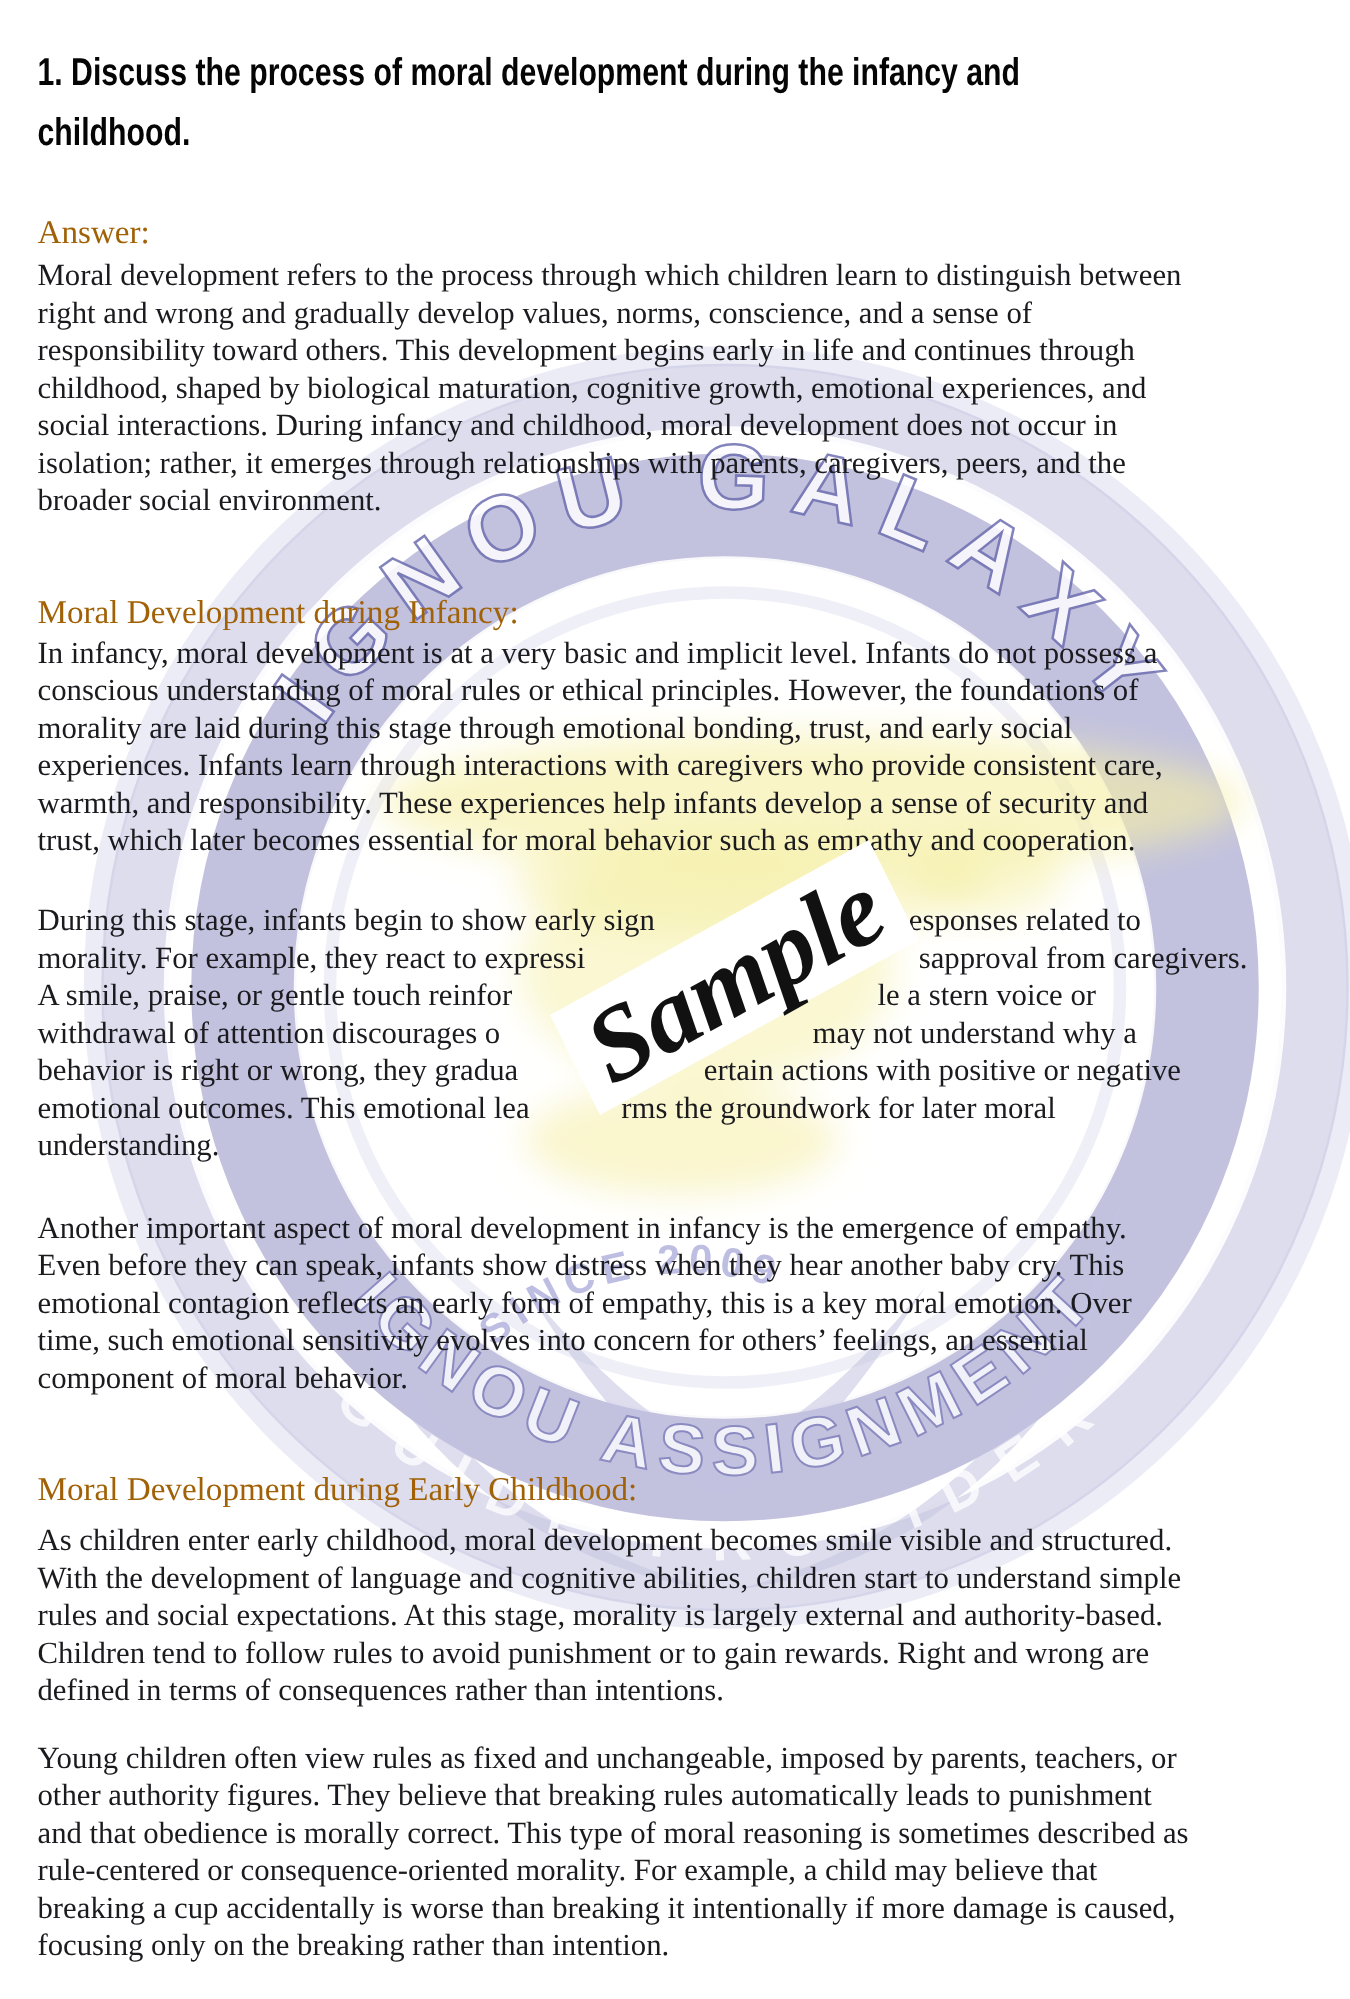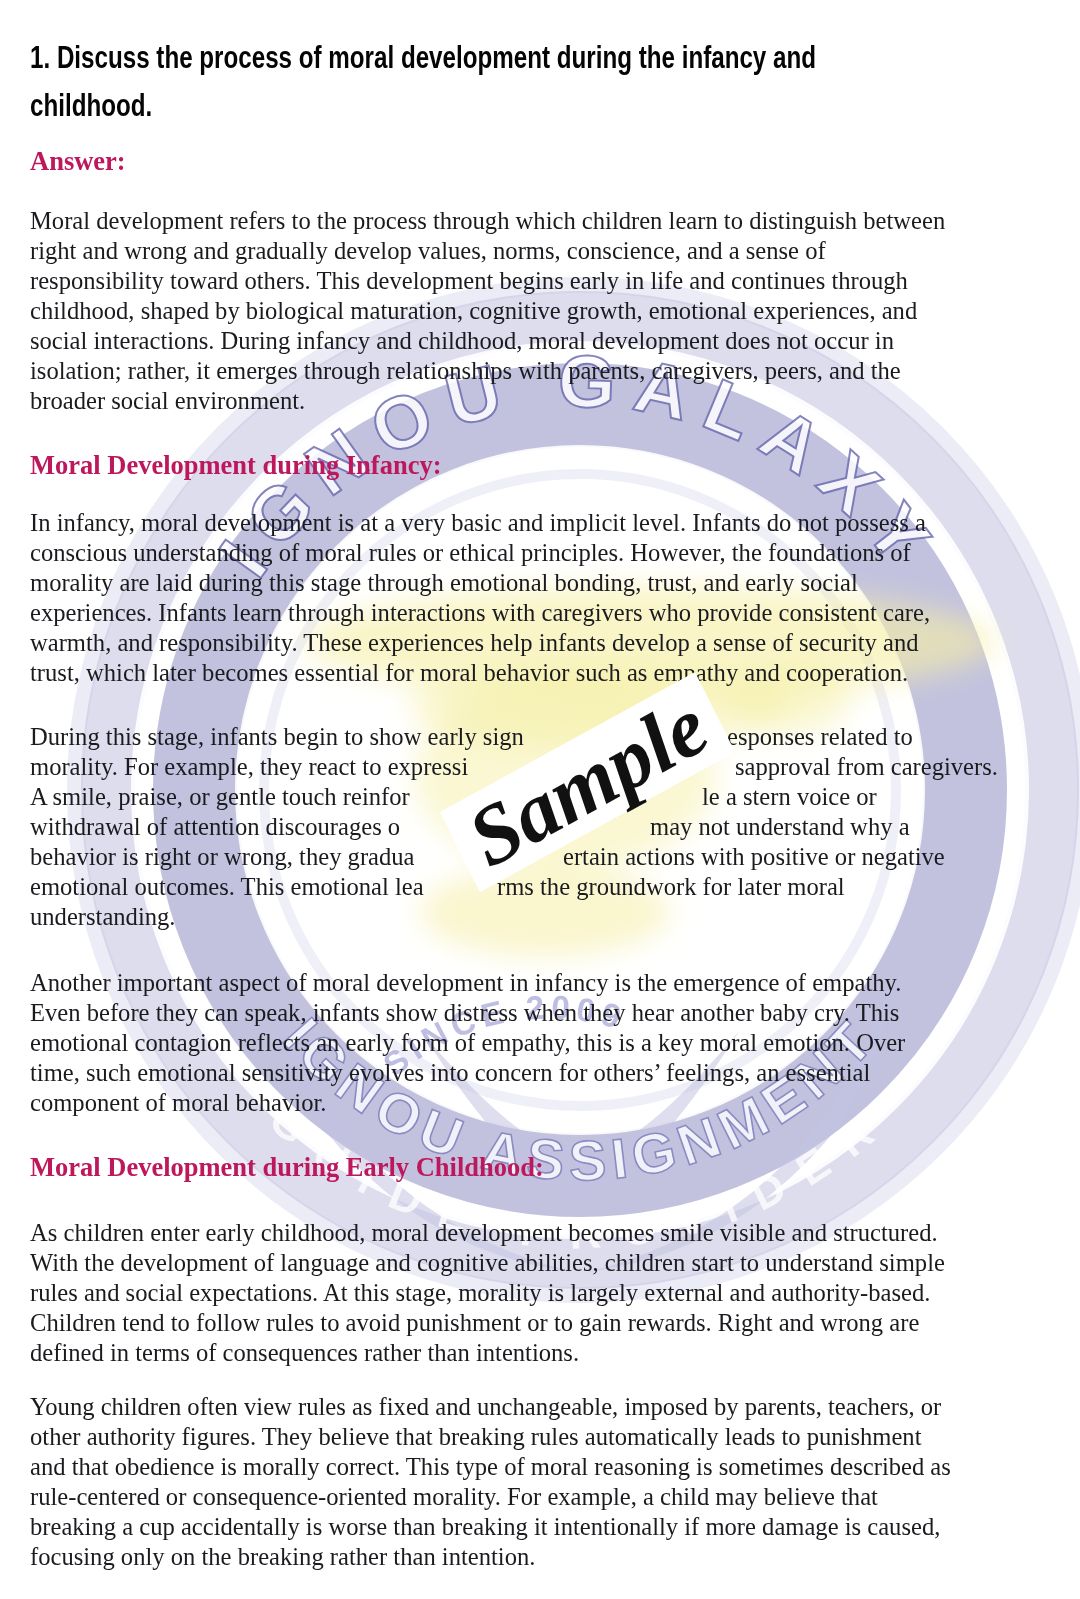--- a/index.html
+++ b/index.html
@@ -12,21 +12,21 @@
   .badge-layer { z-index:0; }
   .band-layer  { z-index:2; }
   .content { position:absolute; left:0; top:0; width:1080px; height:1323px; z-index:1; }
   .block { position:absolute; left:30px; width:1020px; }
   .line { font-size:24.6px; line-height:30px; white-space:nowrap; }
   .q-line {
     font-family:"Liberation Sans", sans-serif; font-weight:700;
     font-size:31px; line-height:48px; color:#050505; white-space:nowrap;
     transform:scaleX(0.78); transform-origin:left center;
   }
-  .h-line { font-weight:700; font-size:26.5px; line-height:30px; color:#be185d; white-space:nowrap; }
+  .h-line { font-weight:400; font-size:26.5px; line-height:30px; color:#a16207; white-space:nowrap;margin-top:24px; }
   .seg-line { position:relative; height:30px; font-size:24.6px; line-height:30px; white-space:nowrap; }
   .seg-left  { position:absolute; left:0; top:0; white-space:nowrap; }
   .seg-right { position:absolute; top:0; white-space:nowrap; }
 </style>
 </head>
 <body>
 
 <div class="page">
 
   <svg class="layer badge-layer" width="1080" height="1599" viewBox="0 0 1080 1599" aria-hidden="true">

